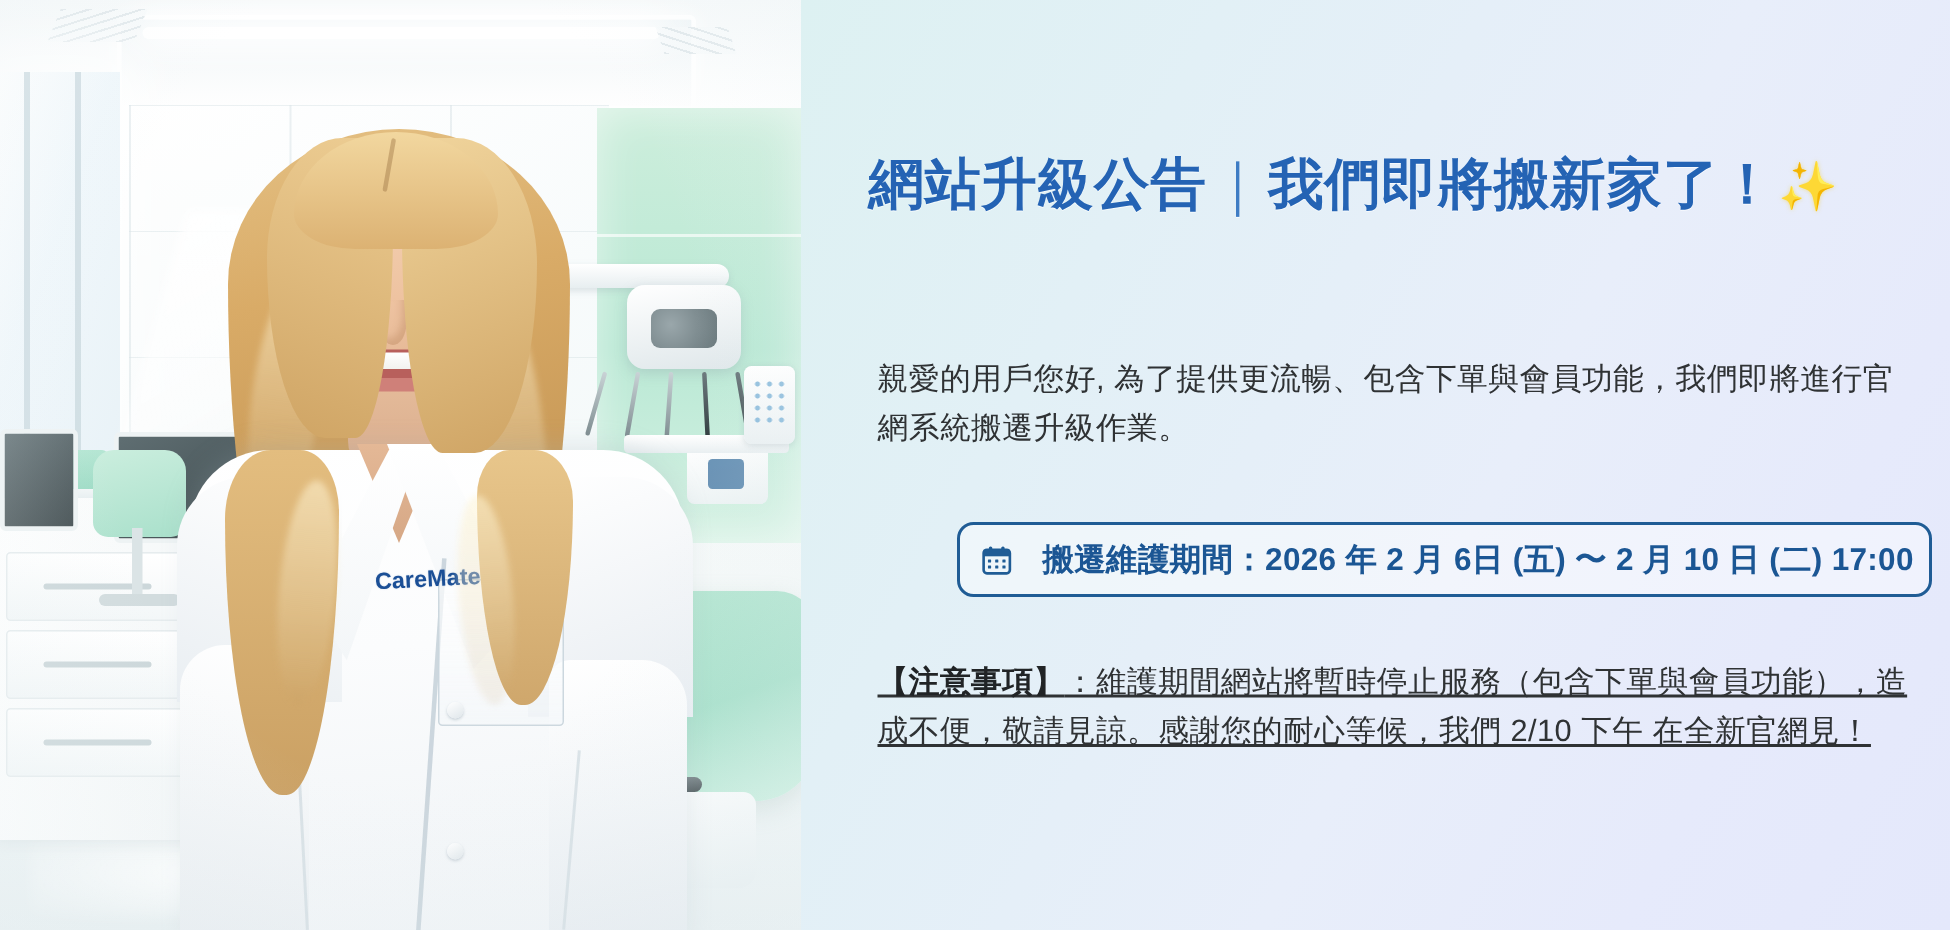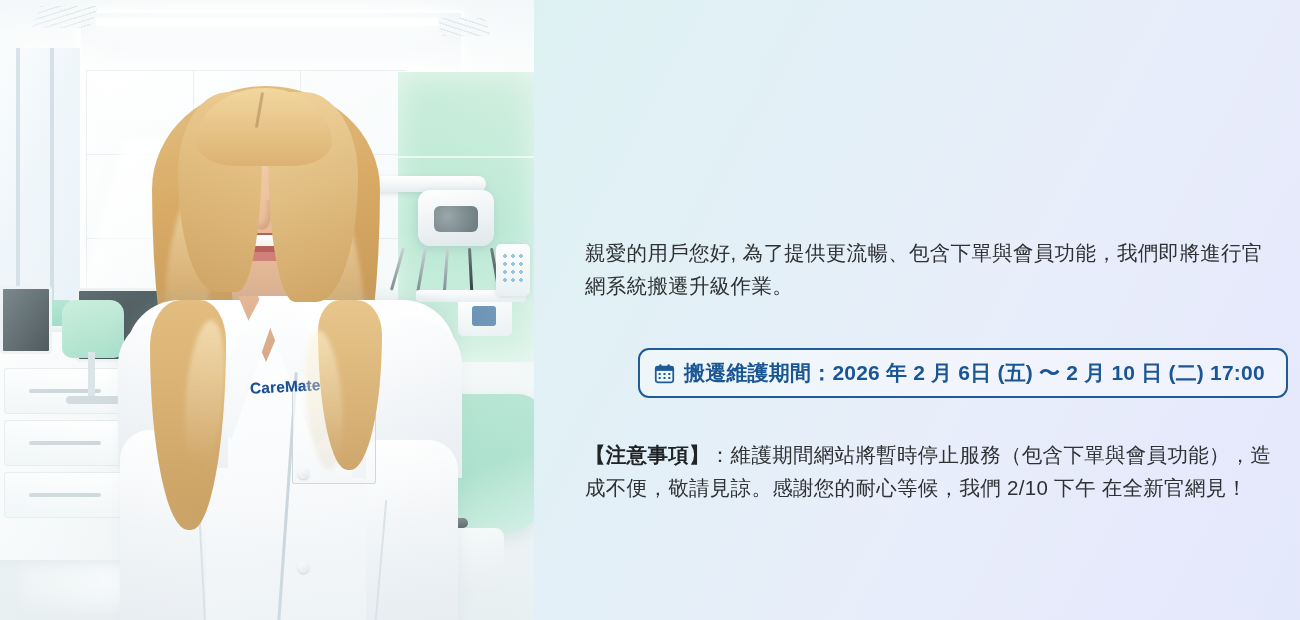--- a/index.html
+++ b/index.html
@@ -605,21 +605,21 @@
     left: 59px; top: 348px;
     width: 650px;
     height: 50px;
     box-sizing: border-box;
     border: 2px solid #1f5c95;
     border-radius: 11px;
     background: rgba(255,255,255,.42);
     display: flex;
     align-items: center;
     padding: 0 14px;
-    gap: 9px;
+    gap: 20px;
   }
   .cal-icon {
     flex: 0 0 auto;
     width: 21px; height: 21px;
     position: relative;
     display: inline-block;
   }
   .cal-icon svg { display: block; }
   .date-text {
     font-family: "Liberation Sans", "DejaVu Sans", sans-serif;
@@ -633,20 +633,21 @@
   .notice {
     position: absolute;
     left: 6px; top: 438px;
     width: 700px;
     font-family: "Liberation Sans", "DejaVu Sans", sans-serif;
     font-size: 20.5px;
     font-weight: 400;
     color: #2f3234;
     line-height: 1.62;
     letter-spacing: .3px;
+    text-decoration: underline;
   }
   .notice .tag { font-weight: 700; color: #212426; }
 </style>
 </head>
 <body>
 
 <div class="banner">
 
   <div class="photo-panel">
     <div class="clinic-bg"></div>
@@ -760,20 +761,23 @@
       <div class="hair-top"></div>
       <div class="part-line"></div>
     </div>
 
     <div class="photo-vignette"></div>
   </div>
 
   <div class="text-panel">
     <div class="text-inner">
 
+      <div class="headline">
+        <span>網站升級公告</span><span class="sep">｜</span><span>我們即將搬新家了！</span><span class="sparkle">✨</span>
+      </div>
 
 
       <div class="body-para">親愛的用戶您好, 為了提供更流暢、包含下單與會員功能，我們即將進行官網系統搬遷升級作業。</div>
 
       <div class="date-box">
         <span class="cal-icon">
           <svg viewBox="0 0 24 24" width="21" height="21" aria-hidden="true">
             <rect x="2" y="4" width="20" height="18" rx="2.5" ry="2.5" fill="none" stroke="#1f5c95" stroke-width="2"></rect>
             <rect x="2" y="4" width="20" height="5" fill="#1f5c95"></rect>
             <rect x="6" y="1.5" width="2.6" height="4" rx="1.2" fill="#1f5c95"></rect>

